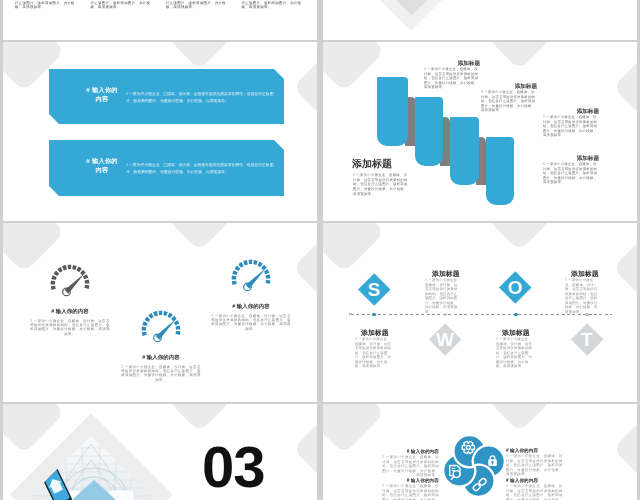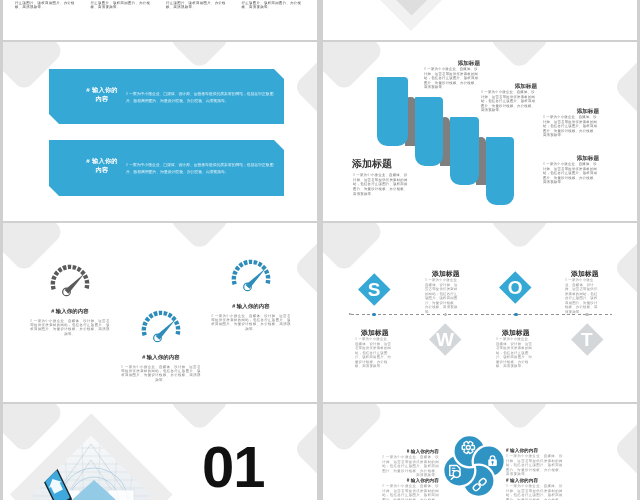--- a/index.html
+++ b/index.html
@@ -346,21 +346,21 @@
 <rect x="76" y="72" width="26" height="14" fill="#fff" opacity="0.85" stroke="#d2dae1" stroke-width="0.5"></rect>
 <path d="M62 62 L84 82 L78 82 L78 100 L46 100 L46 82 L40 82 Z" fill="#93cae6"></path>
 <g transform="translate(8,56) rotate(-26)">
   <rect x="0" y="0" rx="3.2" ry="3.2" width="18" height="38" fill="#18242e"></rect>
   <rect x="1.4" y="2.8" rx="2" ry="2" width="15.2" height="32" fill="#3fa9dd"></rect>
   <path d="M9 10 L16 16.5 L13.8 16.5 L13.8 24 L4.2 24 L4.2 16.5 L2 16.5 Z" fill="#f2fafe"></path>
 </g>
 <path d="M0 92 C14 86 26 98 38 108 L38 118 L0 118 Z" fill="#e0c6b6" opacity="0.55"></path>
 </svg></div>
   </div>
-  <div class="bignum">01</div>
+  <div class="bignum">03</div>
 </div>
   </div>
 
 <div class="slide" id="s-r3c1">
   <div class="bgshape bg-tl"></div>
   <div class="bgshape bg-top"></div>
   <div class="bgshape bg-right"></div>
   <div class="inner">
   <div class="pinwheel"><svg viewBox="0 0 64 64" width="64" height="64">
             <defs>

